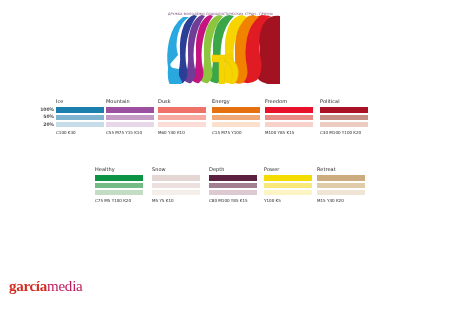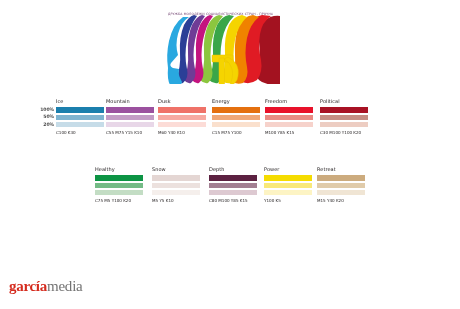--- a/index.html
+++ b/index.html
@@ -275,14 +275,14 @@
     <div class="swatch-stack">
       <div class="swatch" style="background-color: rgb(204, 171, 126);"></div>
       <div class="swatch" style="background-color: rgb(224, 203, 170);"></div>
       <div class="swatch" style="background-color: rgb(240, 229, 212);"></div>
     </div>
     <div class="group-formula">M15 Y40 K20</div>
   </div>
 </div>
 
 <div id="logo">
-  <span id="logo-garcia" style="color: rgb(213, 43, 30);">garcía</span><span id="logo-media" style="color: #737373; margin-top: 35px;">media</span>
+  <span id="logo-garcia" style="color: rgb(213, 43, 30);">garcía</span><span id="logo-media" style="color: #be185d; margin-top: 35px;">media</span>
 </div>
 
 </body></html>

